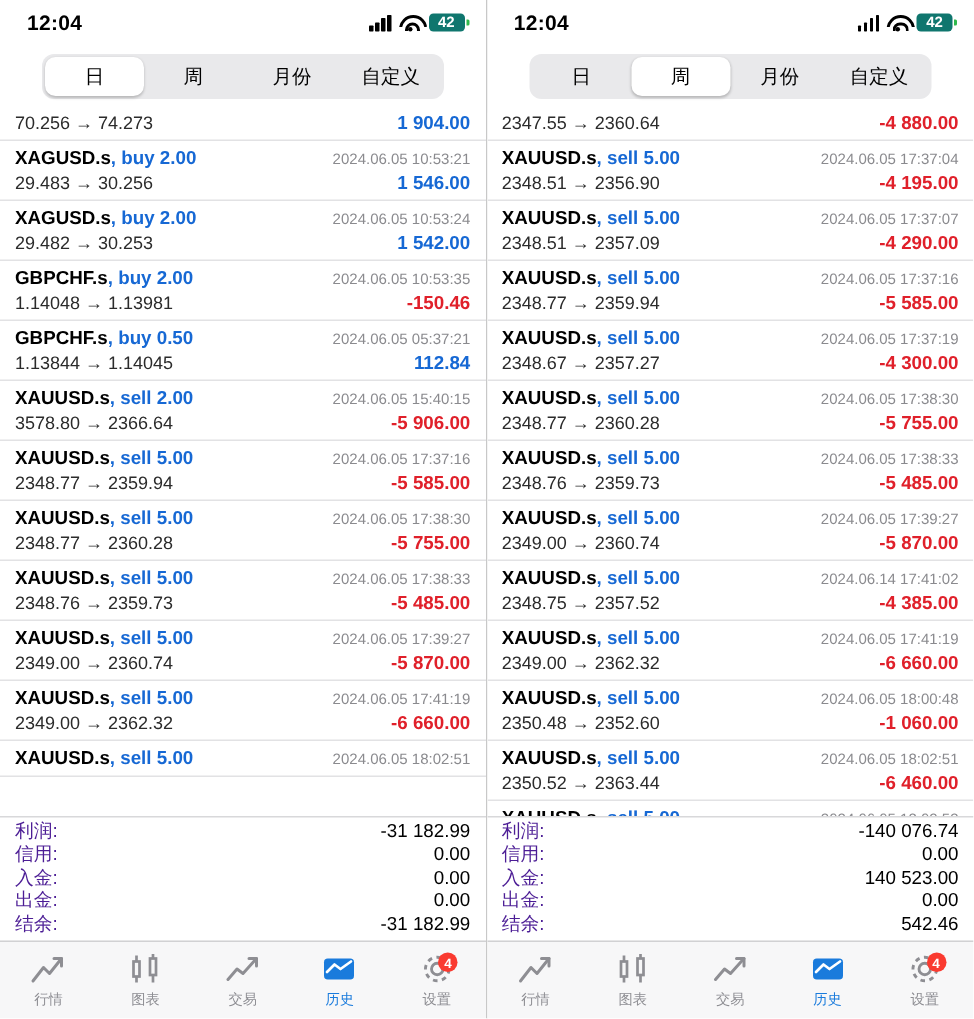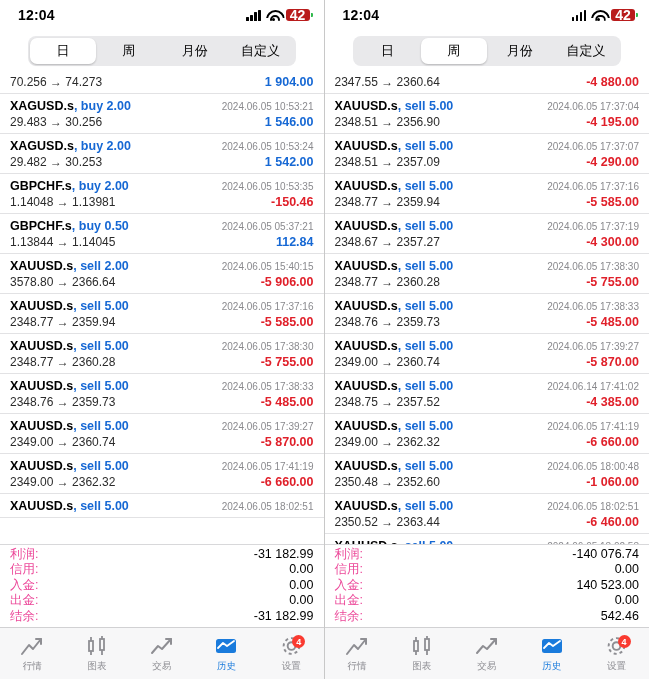--- a/index.html
+++ b/index.html
@@ -60,23 +60,23 @@
     border-radius: 50%;
     clip-path: polygon(0 0, 100% 0, 100% 58%, 0 58%);
   }
   .wifi span {
     position: absolute; left: 6px; top: 8.6px;
     width: 3px; height: 3px; background: #000; border-radius: 50%;
   }
   .battery {
     width: 24px; height: 12px;
     border-radius: 3px;
-    background: #b91c1c;
+    background: #0f766e;
     color: #fff;
-    font-size: 14px;
+    font-size: 10px;
     font-weight: bold;
     display: flex; align-items: center; justify-content: center;
     position: relative;
   }
   .battery::after {
     content: "";
     position: absolute; right: -3px; top: 4px;
     width: 2px; height: 4px; background: #30b94d; border-radius: 0 1px 1px 0;
   }
 
@@ -165,21 +165,21 @@
     border-top: 1px solid #d8d8da;
     background: #fff;
   }
   .sum-row {
     display: flex;
     justify-content: space-between;
     font-size: 12.5px;
     line-height: 15.5px;
     color: #000;
   }
-  .sum-row .lbl { color: #ec4899; }
+  .sum-row .lbl { color: #4c1d95; }
   .sum-row .val { color: #000; }
 
   
   .tabbar {
     flex: 0 0 auto;
     height: 52px;
     display: flex;
     background: #f7f7f8;
     border-top: 1px solid #d1d1d3;
   }

